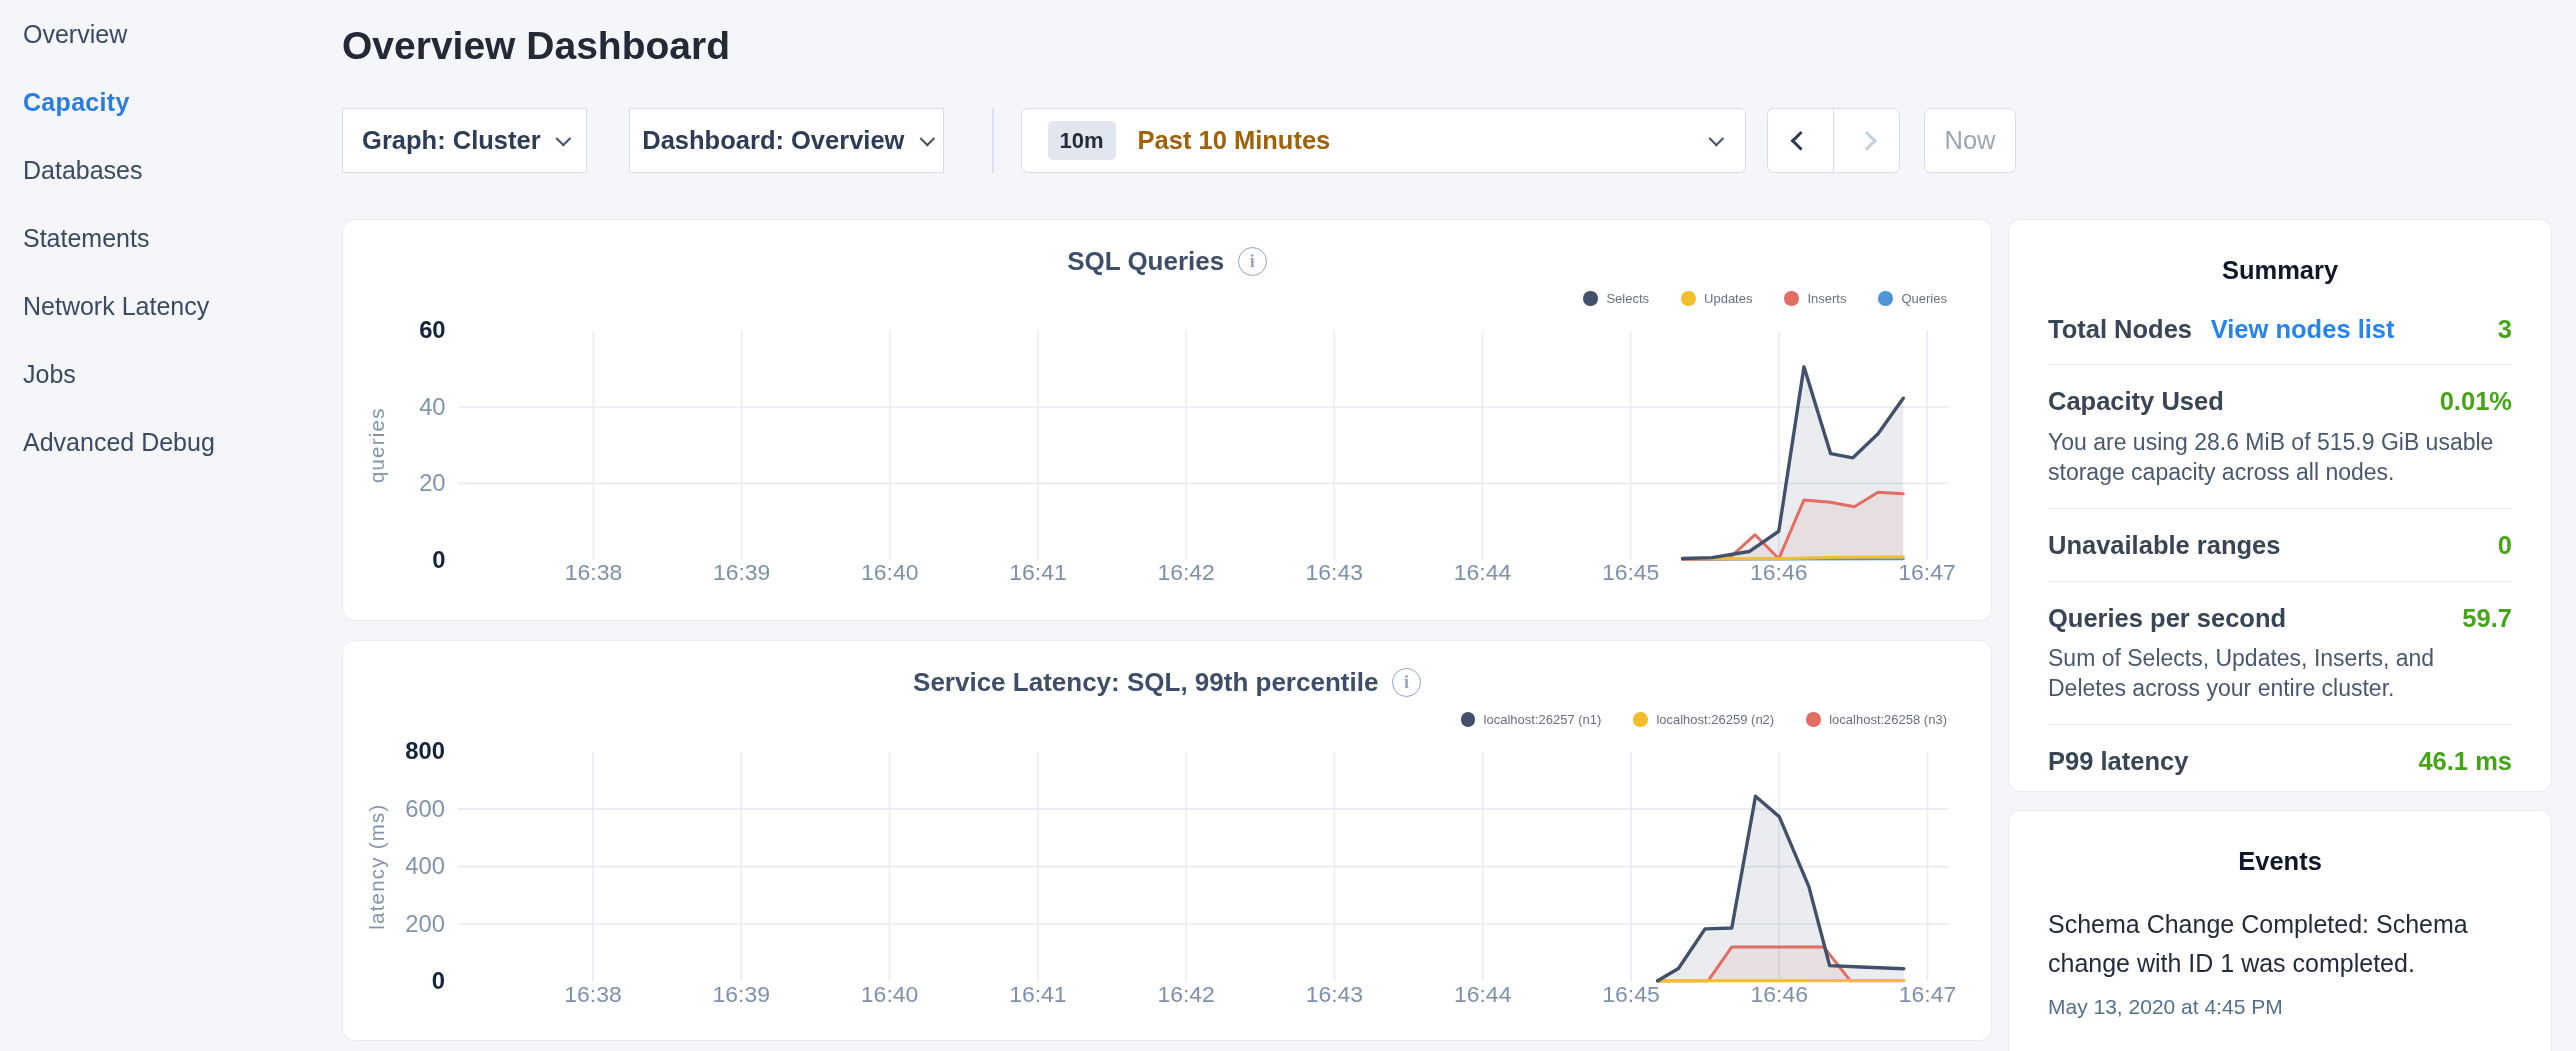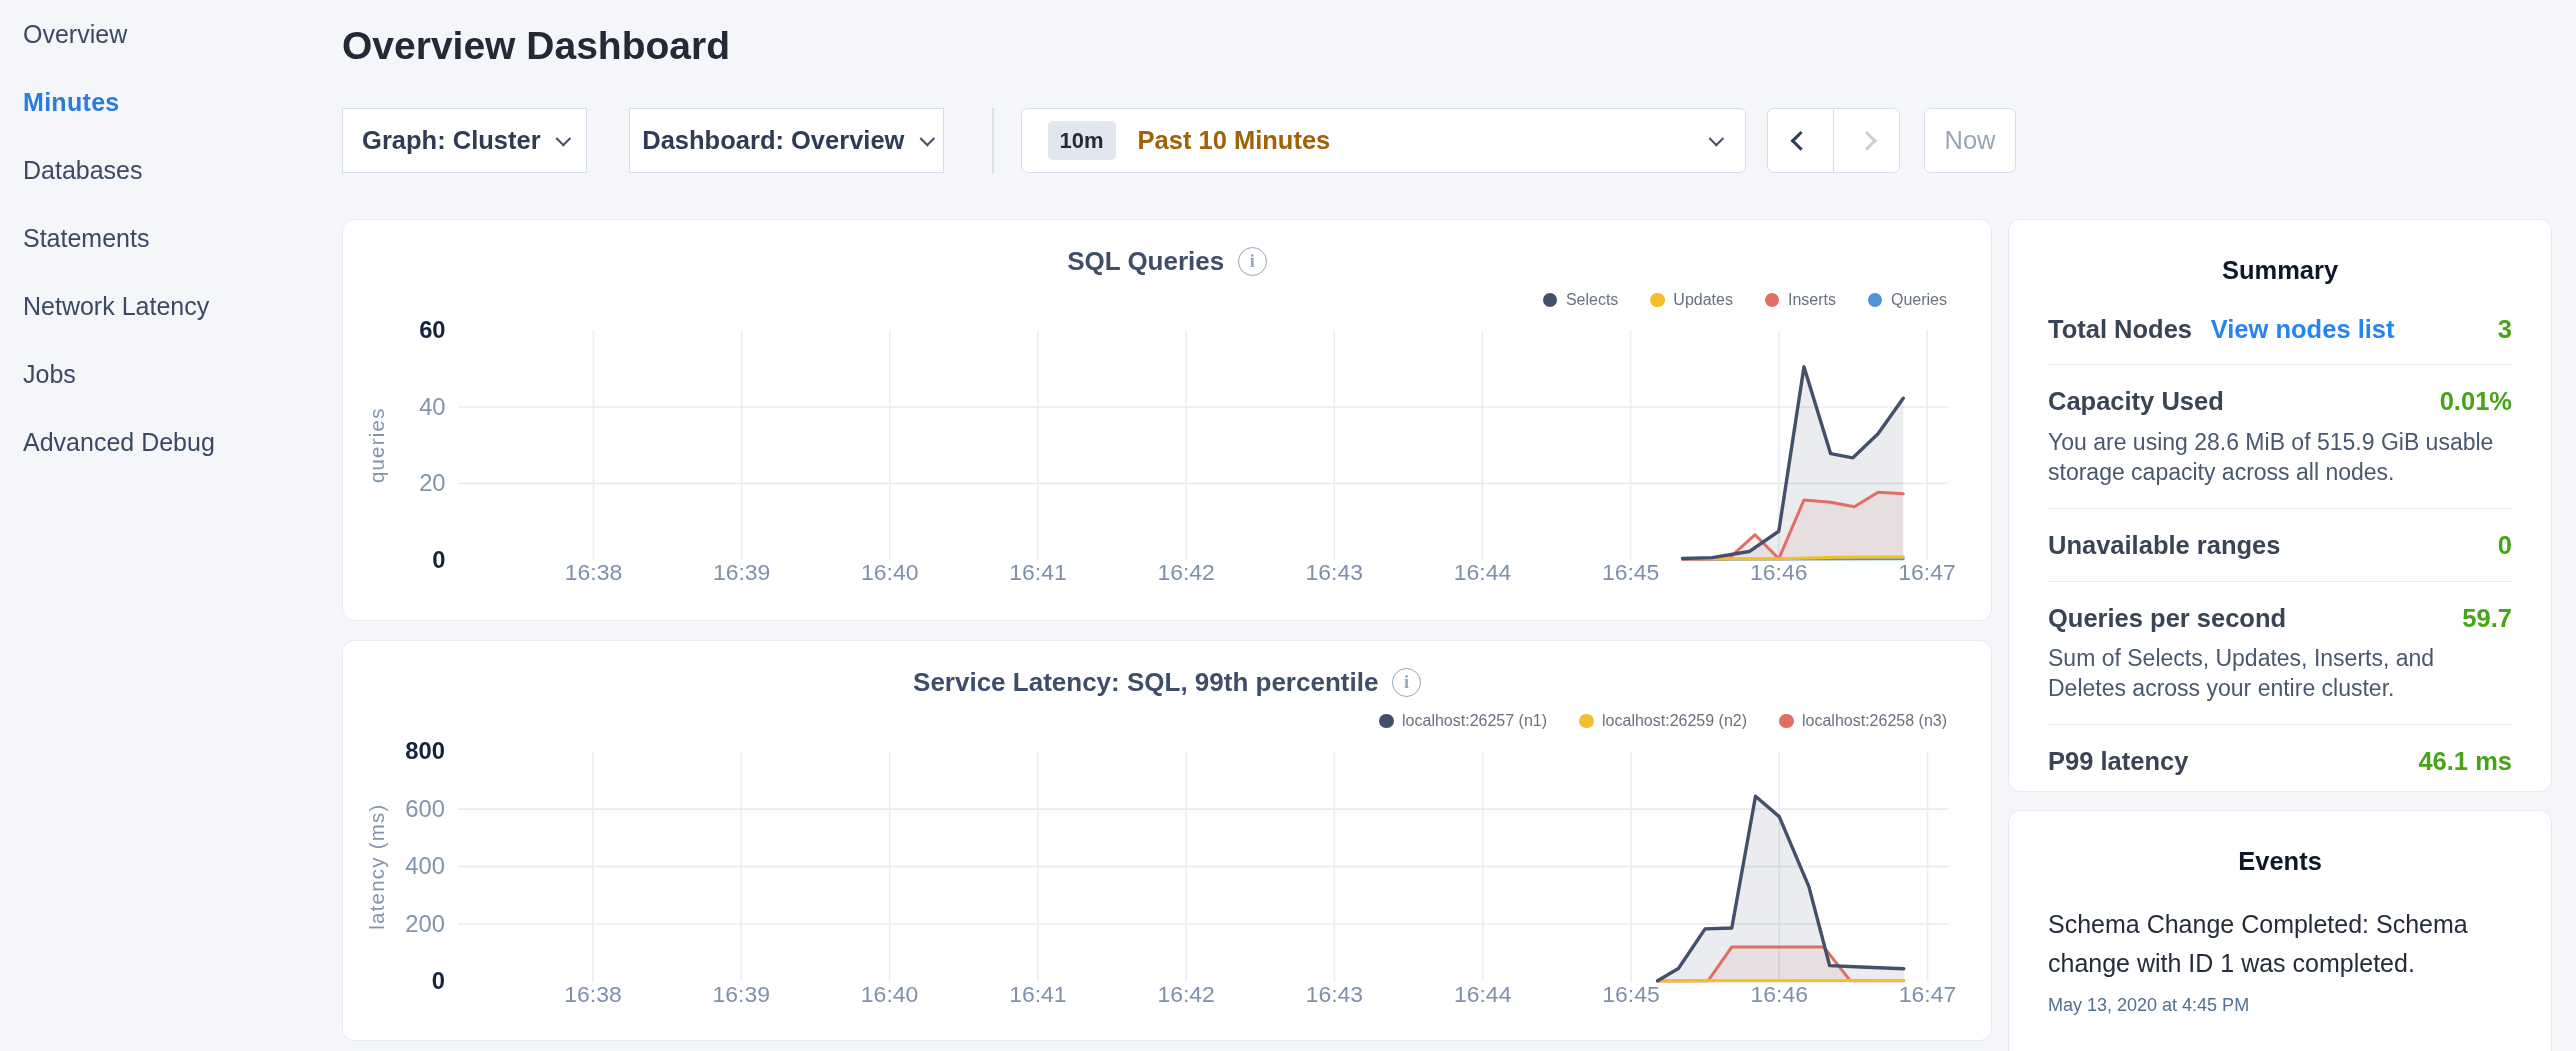--- a/index.html
+++ b/index.html
@@ -50,48 +50,48 @@
 
   .chart-head { position:absolute; left:0; top:25.5px; width:100%; display:flex; align-items:center;
     justify-content:center; gap:13.6px; }
   .chart-title { font-size:26px; font-weight:700; color:#3f4e68; }
   .info-icon { width:29px; height:29px; border:1.7px solid #93a5bd; border-radius:50%; color:#93a5bd;
     font-size:18px; font-weight:700; display:flex; align-items:center; justify-content:center;
     font-family:"Liberation Serif","DejaVu Serif",serif; cursor:pointer; }
   .legend { position:absolute; top:71px; right:44px; display:flex; gap:32px; }
   .legend-item { display:flex; align-items:center; gap:8.5px; cursor:pointer; }
   .legend-item .dot { width:14.5px; height:14.5px; border-radius:50%; }
-  .legend-item span:last-child { font-size:16px; color:#68717f;text-align:right; }
+  .legend-item span:last-child { font-size:13px; color:#68717f;text-align:right; }
   .chart-svg { position:absolute; left:0; top:0; }
 
   
   .panel-title { position:absolute; top:36px; width:100%; text-align:center; font-size:25.5px;
     font-weight:700; color:#0f172a; }
   #summary-rows { position:absolute; top:73px; left:39px; right:39px; }
   .sum-row { padding:22px 0 20.4px; }
   .sum-row + .sum-row { border-top:0.9px solid #e6ebf2; }
   .sum-top { display:flex; align-items:baseline; gap:18.7px; }
   .sum-label { font-size:25.5px; font-weight:700; color:#394455; }
   .sum-link { font-size:25.5px; font-weight:700; color:#2684f0; cursor:pointer; }
   .sum-value { margin-left:auto; font-size:25.5px; font-weight:700; color:#46a417; white-space:nowrap; }
   .sum-desc { margin-top:10.2px; font-size:23px; color:#49586e; line-height:1.33; }
 
   
   #events-list { position:absolute; top:94px; left:39px; right:34px; }
   .event-text { font-size:25px; color:#242c3b; line-height:1.55; }
-  .event-time { margin-top:12px; font-size:18px; color:#51708f; }
+  .event-time { margin-top:12px; font-size:21px; color:#51708f; }
 </style>
 </head>
 <body>
 
 <div id="page">
 
   <nav id="sidebar">
       <div class="side-item">Overview</div>
-      <div class="side-item active">Minutes</div>
+      <div class="side-item active">Capacity</div>
       <div class="side-item">Databases</div>
       <div class="side-item">Statements</div>
       <div class="side-item">Network Latency</div>
       <div class="side-item">Jobs</div>
       <div class="side-item">Advanced Debug</div>
     </nav>
 
   <h1 id="page-title">Overview Dashboard</h1>
 
   <div class="ctl-btn" id="graph-btn">

